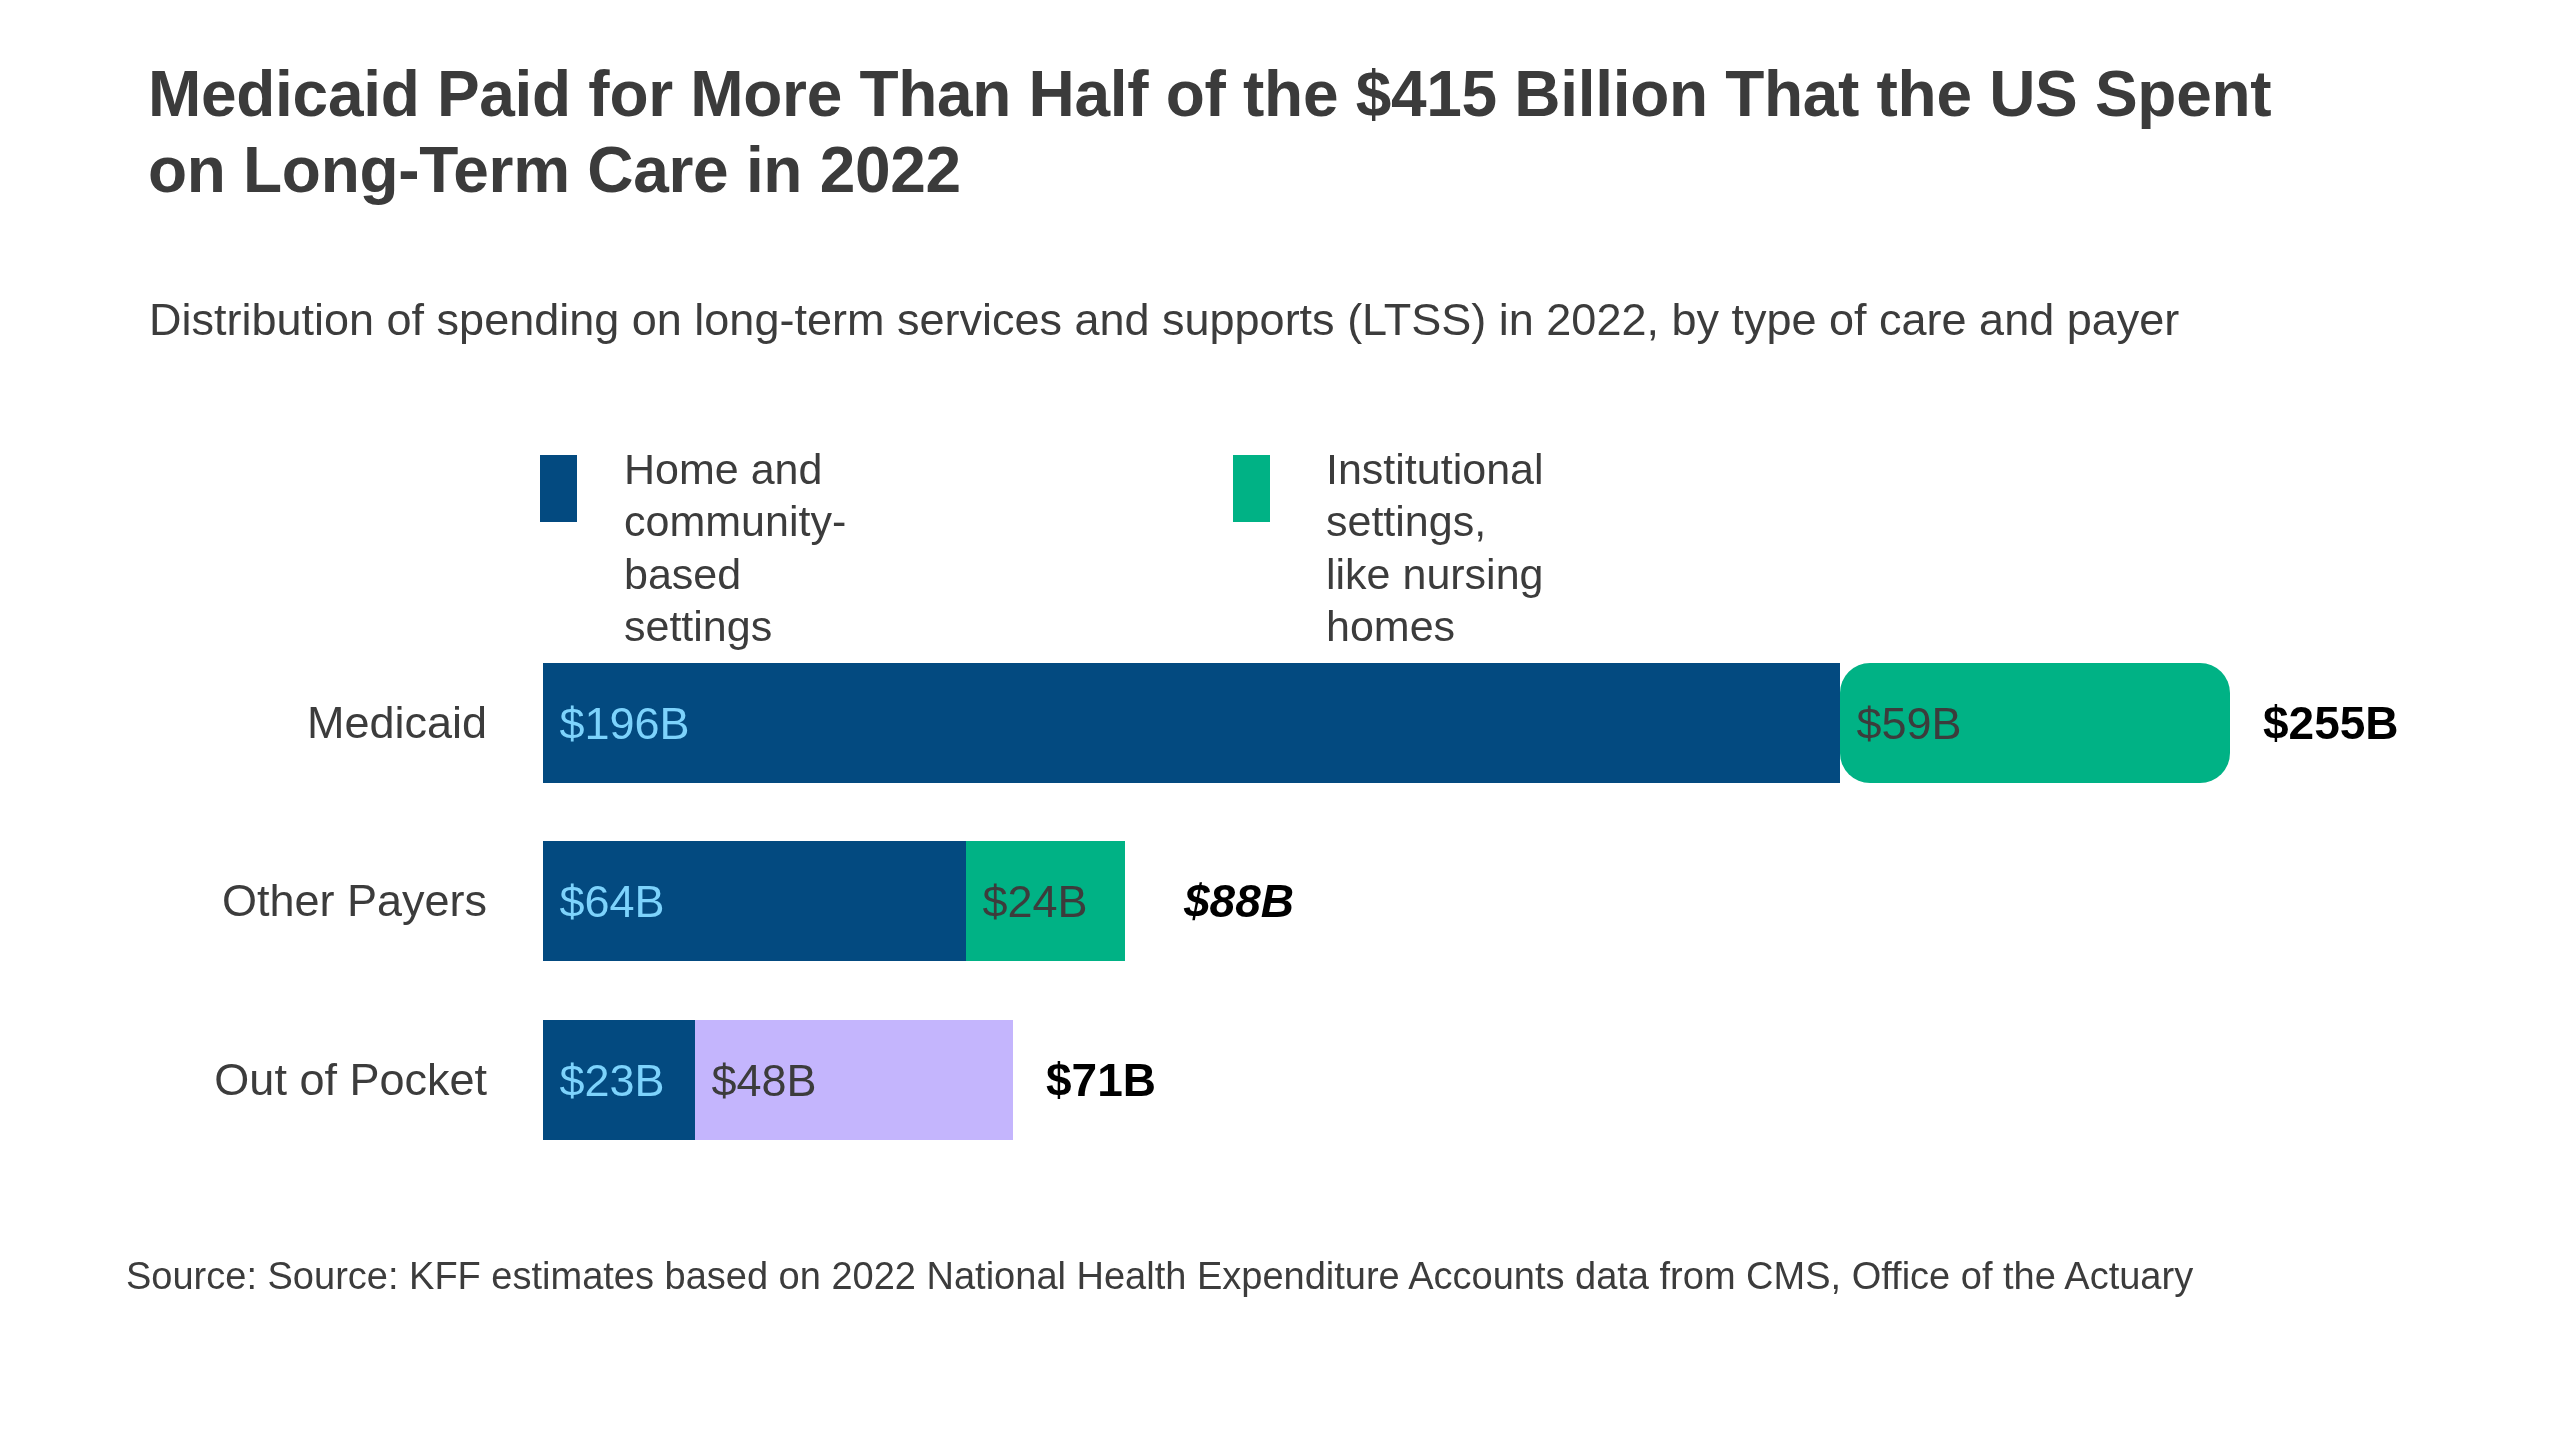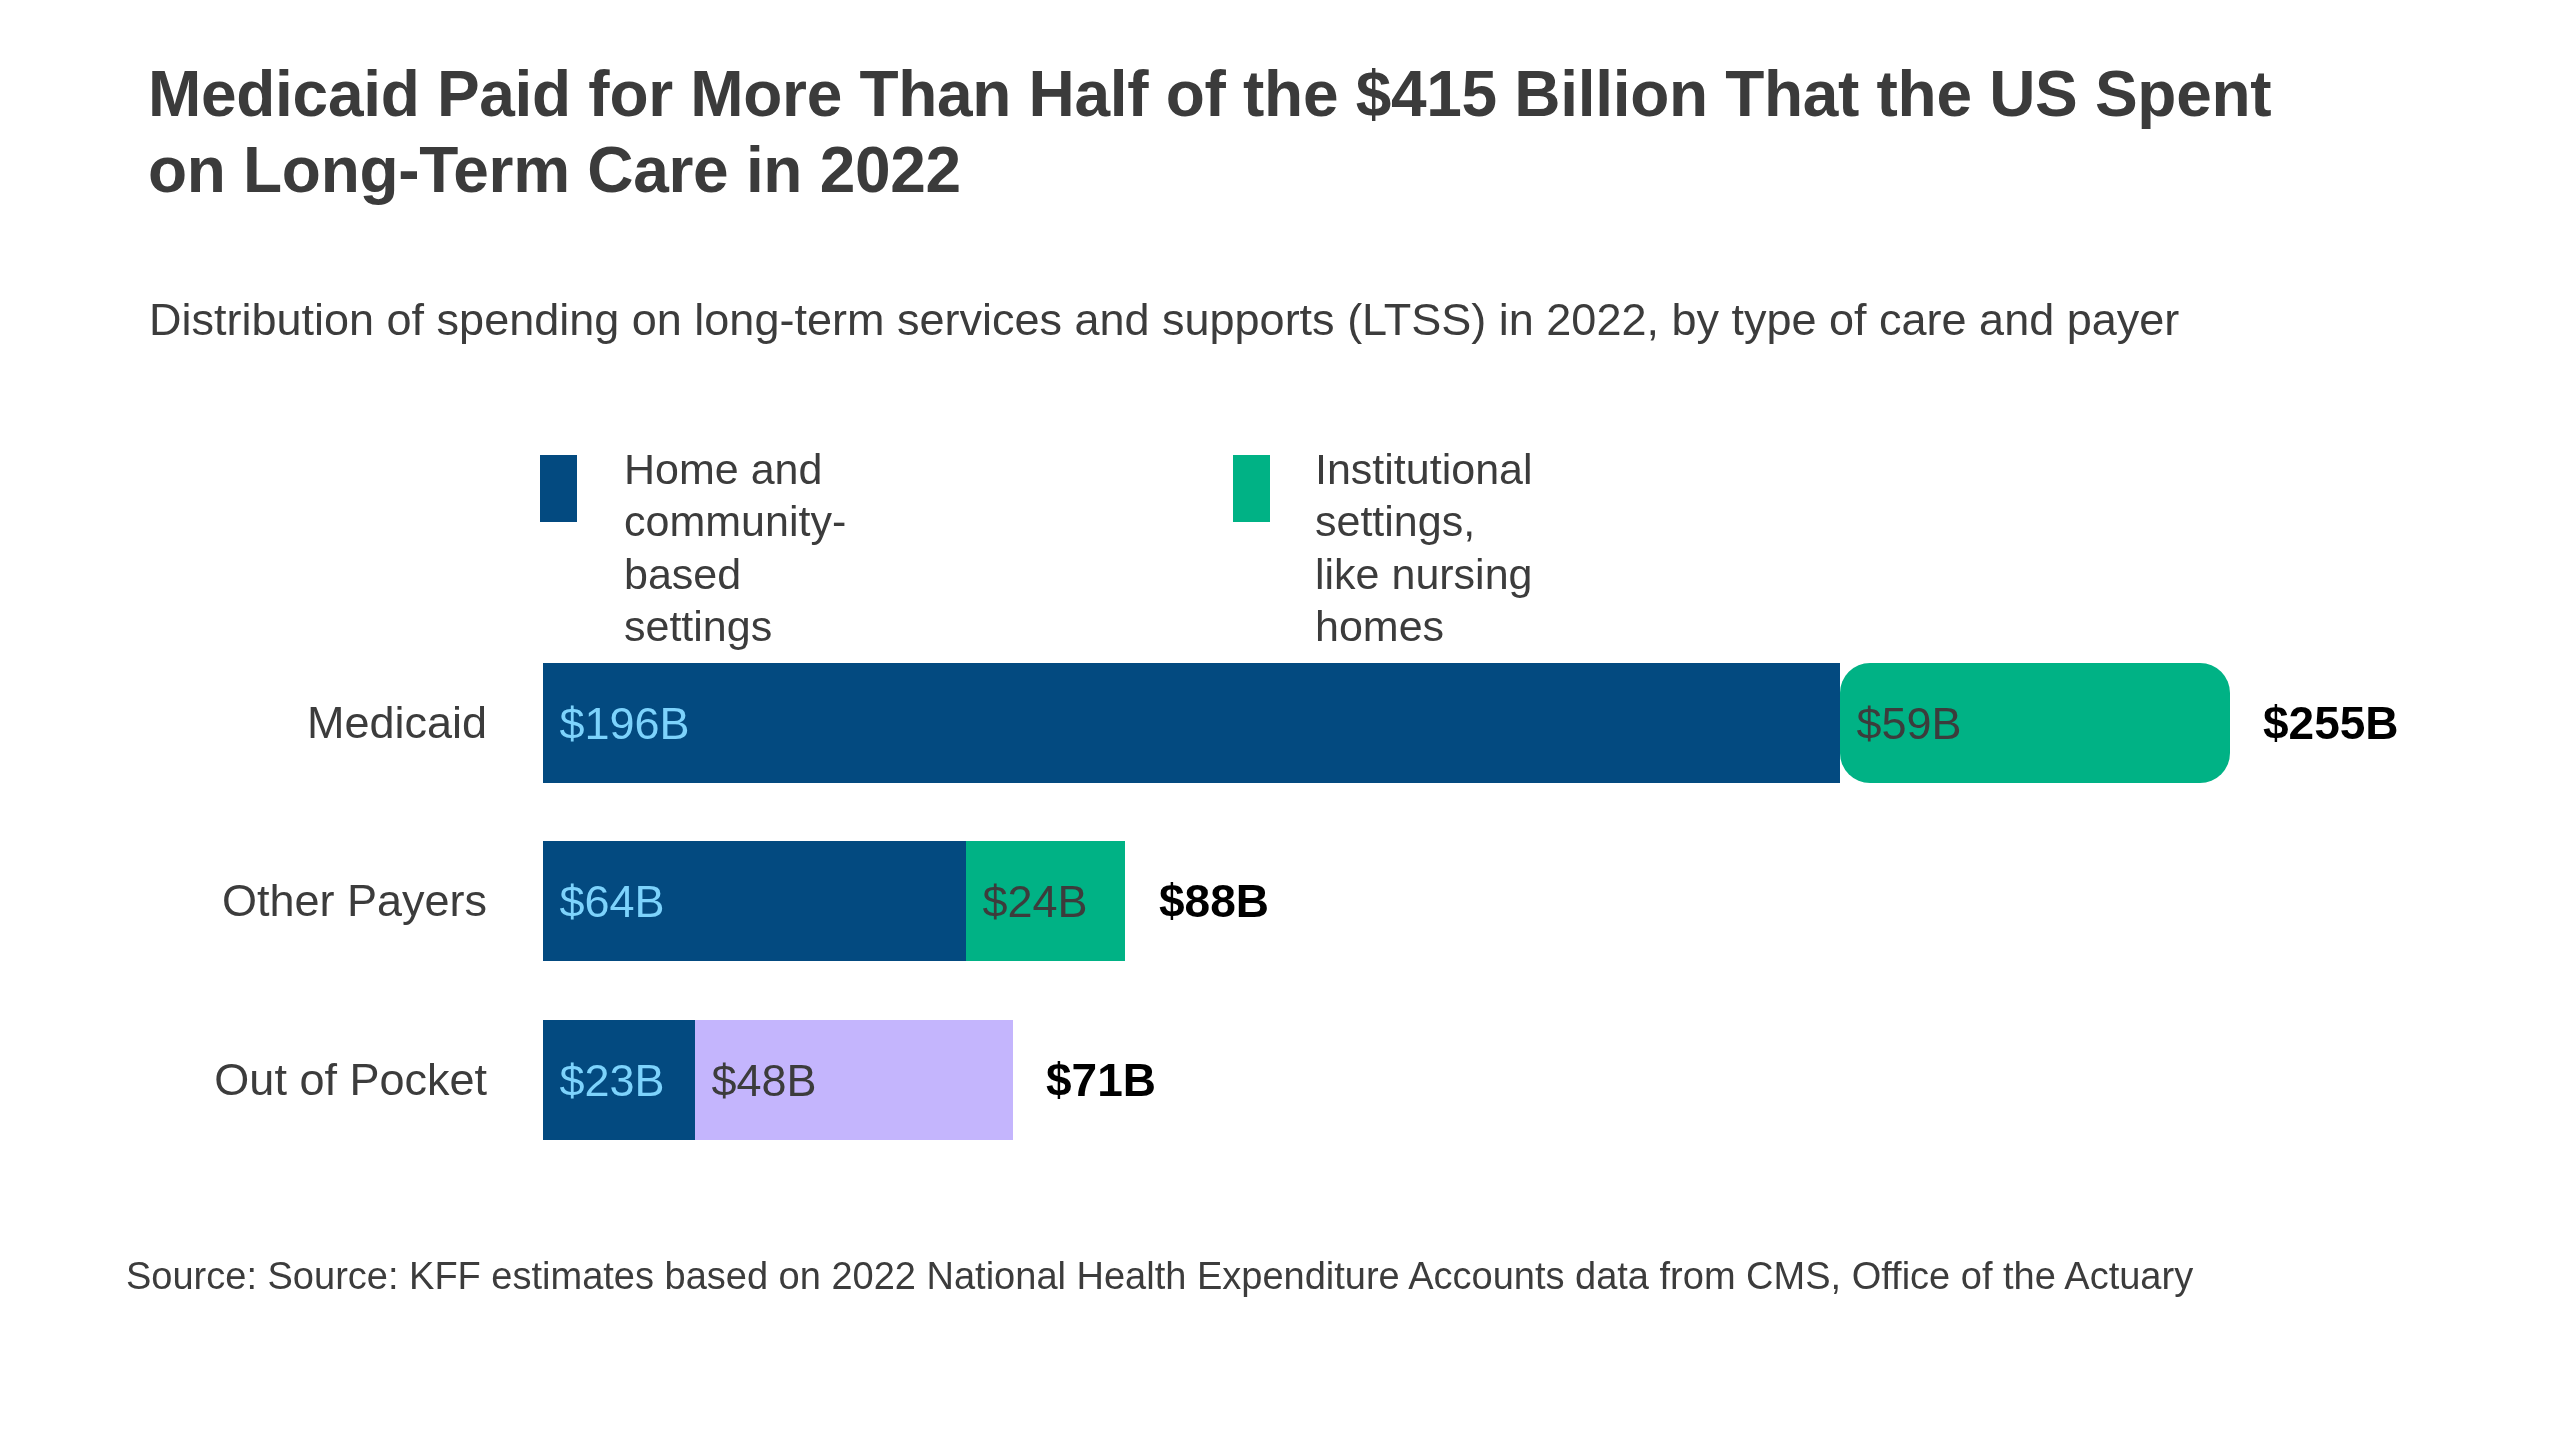--- a/index.html
+++ b/index.html
@@ -51,21 +51,21 @@
     top: 443px;
     height: 118px;
   }
   .legend-item {
     position: absolute;
     top: 0;
     display: flex;
     align-items: flex-start;
   }
   .legend-item.item-0 { left: 0px; }
-  .legend-item.item-1 { left: 693px; }
+  .legend-item.item-1 { left: 693px; gap: 11px; }
 
   .legend-swatch {
     width: 37px;
     height: 67px;
     margin-top: 12.4px;
     flex: 0 0 auto;
   }
   .legend-label {
     margin-left: 47px;
     font-size: 43px;
@@ -195,21 +195,21 @@
     <div class="row r1">
       <div class="row-label">Other Payers</div>
       <div class="bar">
         <div class="seg blue" style="width: 423px; background: rgb(3, 74, 128);">
           <span class="seg-label">$64B</span>
         </div>
         <div class="seg green" style="width: 159px; background: rgb(0, 178, 133);">
           <span class="seg-label">$24B</span>
         </div>
       </div>
-      <div class="total" style="left: 1125px;">$88B</div>
+      <div class="total" style="left: 1150px; font-style: italic;">$88B</div>
     </div>
 
     <div class="row r2">
       <div class="row-label">Out of Pocket</div>
       <div class="bar">
         <div class="seg blue" style="width: 152px; background: rgb(3, 74, 128);">
           <span class="seg-label">$23B</span>
         </div>
         <div class="seg green" style="width: 318px; background: #c4b5fd;">
           <span class="seg-label">$48B</span>

